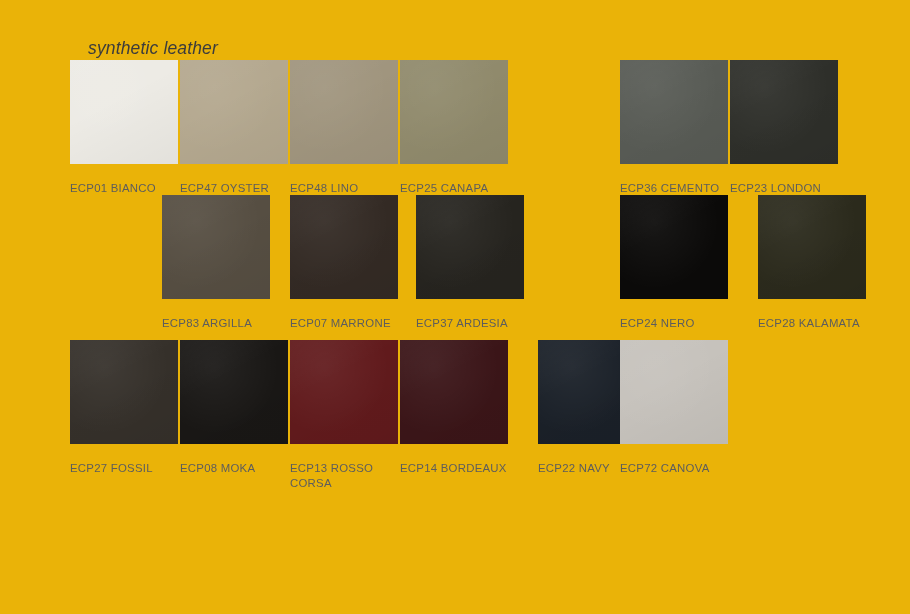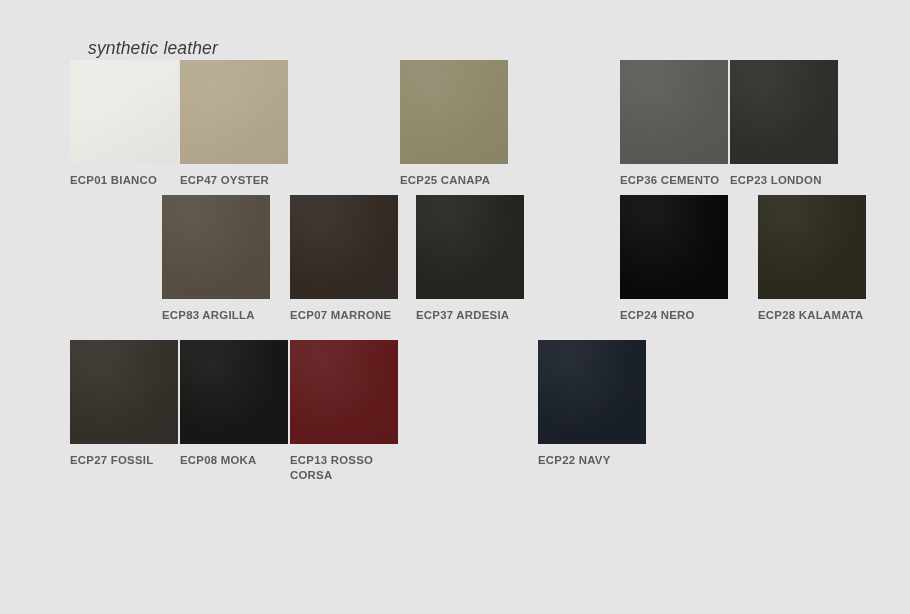--- a/index.html
+++ b/index.html
@@ -15,21 +15,21 @@
     overflow: hidden;
     position: relative;
   }
 
   #page {
     position: absolute;
     left: 0;
     top: 0;
     width: 910px;
     height: 614px;
-    background: #e5e5e5;
+    background: #eab308;
   }
 
   
   .catalog-title {
     position: absolute;
     left: 88px;
     top: 38px;
     font-family: "Liberation Sans", sans-serif;
     font-style: italic;
     font-size: 17.5px;
@@ -76,24 +76,24 @@
     content: "";
     position: absolute;
     left: 0; top: 0; right: 0; bottom: 0;
     background:
       radial-gradient(ellipse at 32% 26%, rgba(255,255,255,0.055) 0%, rgba(255,255,255,0.0) 62%),
       linear-gradient(152deg, rgba(255,255,255,0.035) 0%, rgba(0,0,0,0.0) 38%, rgba(0,0,0,0.045) 100%);
     pointer-events: none;
   }
 
   .swatch-label {
-    margin-top: 9px;
+    margin-top: 17px;
     font-family: "Liberation Sans", sans-serif;
     font-size: 11.4px;
-    font-weight: 700;
+    font-weight: 400;
     line-height: 15px;
     letter-spacing: 0.25px;
     color: #5d5d5d;
     text-transform: uppercase;
     width: 112px;
   }
 </style>
 </head>
 <body style="background: rgb(255, 255, 255);">
 
@@ -104,20 +104,24 @@
   <div class="swatch-grid">
 
     <div class="swatch-row row-1">
         <div class="swatch-cell" style="left: 0px;">
           <div class="swatch-chip" style="background-color: rgb(237, 235, 229);"></div>
           <div class="swatch-label" style="color: rgb(93, 93, 93);">ECP01 BIANCO</div>
         </div>
         <div class="swatch-cell" style="left: 110px;">
           <div class="swatch-chip" style="background-color: rgb(180, 168, 143);"></div>
           <div class="swatch-label" style="color: rgb(93, 93, 93);">ECP47 OYSTER</div>
+        </div>
+        <div class="swatch-cell" style="left: 220px;">
+          <div class="swatch-chip" style="background-color: rgb(160, 149, 126);"></div>
+          <div class="swatch-label" style="color: rgb(93, 93, 93);">ECP48 LINO</div>
         </div>
         <div class="swatch-cell" style="left: 330px;">
           <div class="swatch-chip" style="background-color: rgb(144, 138, 108);"></div>
           <div class="swatch-label" style="color: rgb(93, 93, 93);">ECP25 CANAPA</div>
         </div>
         <div class="swatch-cell" style="left: 550px;">
           <div class="swatch-chip" style="background-color: rgb(88, 91, 85);"></div>
           <div class="swatch-label" style="color: rgb(93, 93, 93);">ECP36 CEMENTO</div>
         </div>
         <div class="swatch-cell" style="left: 660px;">
@@ -153,21 +157,29 @@
           <div class="swatch-label" style="color: rgb(93, 93, 93);">ECP27 FOSSIL</div>
         </div>
         <div class="swatch-cell" style="left: 110px;">
           <div class="swatch-chip" style="background-color: rgb(25, 23, 21);"></div>
           <div class="swatch-label" style="color: rgb(93, 93, 93);">ECP08 MOKA</div>
         </div>
         <div class="swatch-cell" style="left: 220px;">
           <div class="swatch-chip" style="background-color: rgb(97, 26, 28);"></div>
           <div class="swatch-label" style="color: rgb(93, 93, 93);">ECP13 ROSSO CORSA</div>
         </div>
+        <div class="swatch-cell" style="left: 330px;">
+          <div class="swatch-chip" style="background-color: rgb(59, 21, 24);"></div>
+          <div class="swatch-label" style="color: rgb(93, 93, 93);">ECP14 BORDEAUX</div>
+        </div>
         <div class="swatch-cell" style="left: 440px; padding-left: 28px;">
           <div class="swatch-chip" style="background-color: rgb(26, 32, 40);"></div>
           <div class="swatch-label" style="color: rgb(93, 93, 93);">ECP22 NAVY</div>
+        </div>
+        <div class="swatch-cell" style="left: 550px;">
+          <div class="swatch-chip" style="background-color: rgb(198, 194, 188);"></div>
+          <div class="swatch-label" style="color: rgb(93, 93, 93);">ECP72 CANOVA</div>
         </div>
       </div>
 
   </div>
 
 </div>
 
 </body></html>

